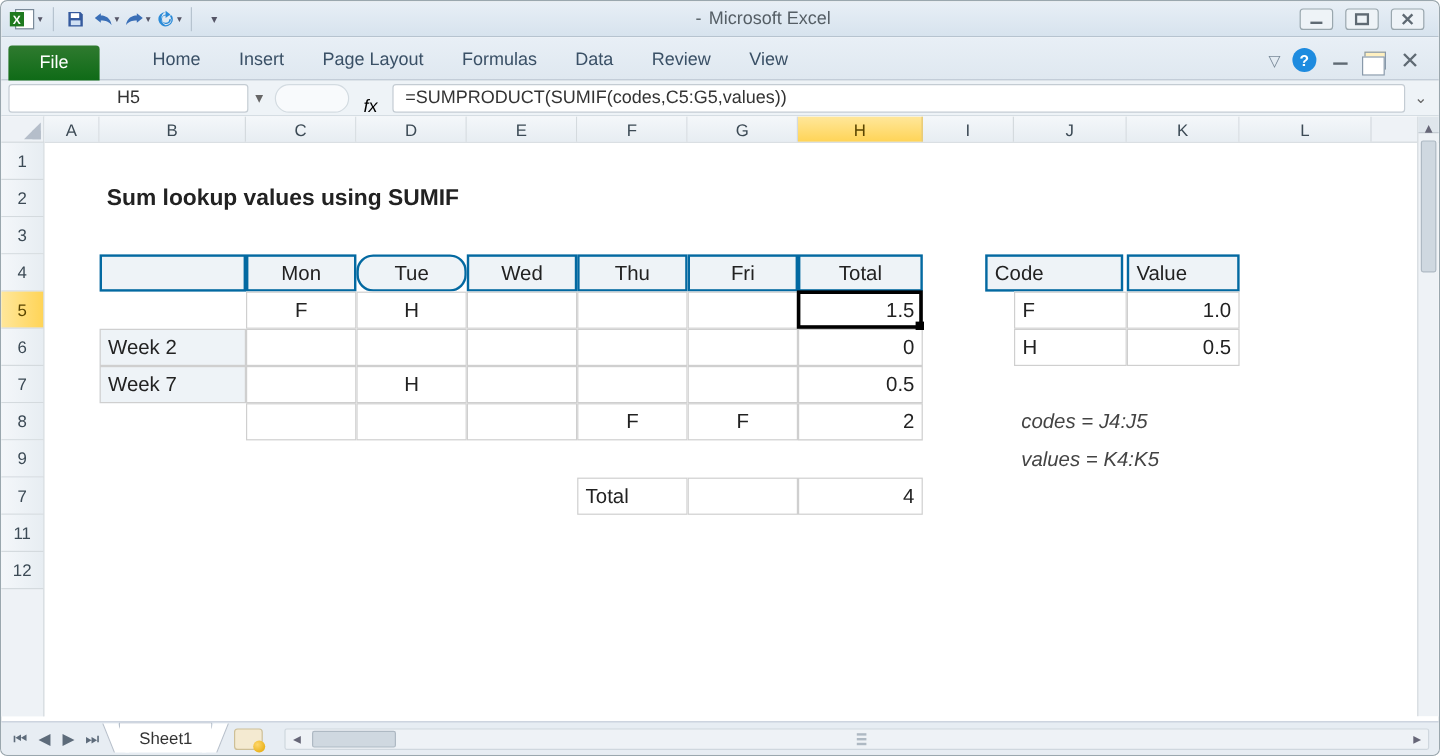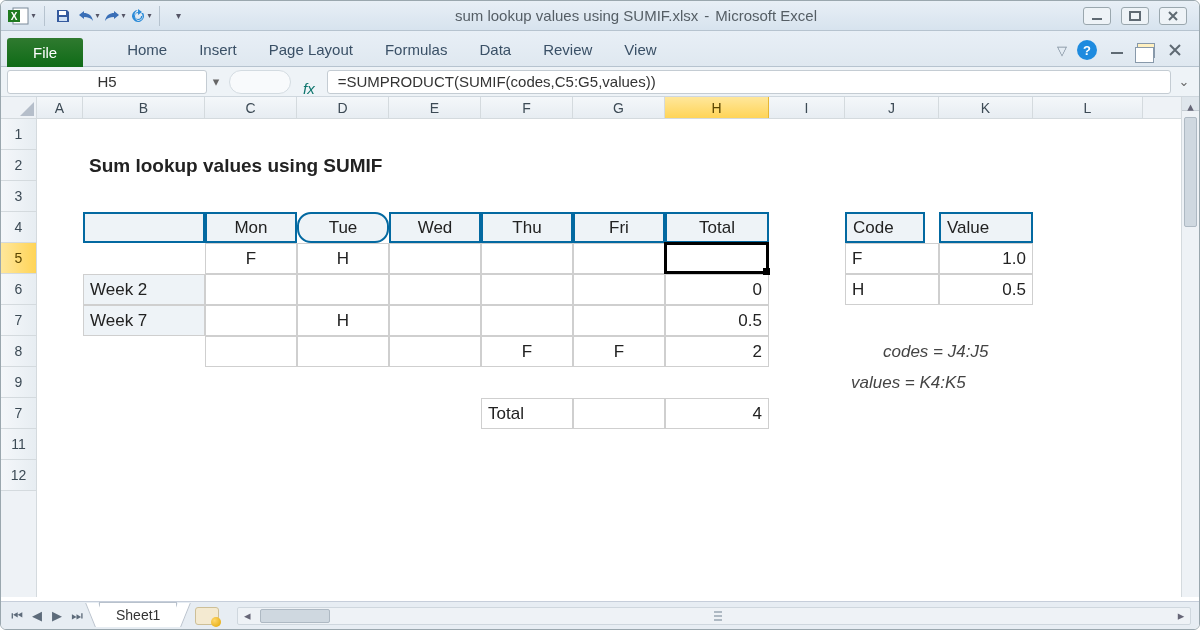--- a/index.html
+++ b/index.html
@@ -75,21 +75,21 @@
     padding: 3px 6px;
     gap:4px;
   }
   .namebox {
     width: 200px; height:24px; background:#fff; border:1px solid #c4ccd3; border-radius:3px;
     display:flex; align-items:center; padding:0 10px; font-size:15px; color:#333;
     justify-content:center;
   }
   .namebox-wrap { display:flex; align-items:center; }
   .namebox-drop{ width:18px; height:24px; display:flex; align-items:center; justify-content:center; color:#666;}
-  .fx-label{ font-style:italic; color:#0f766e; padding: 0 8px; font-size:15px;margin-top:14px;}
+  .fx-label{ font-style:italic; color:#000000; padding: 0 8px; font-size:15px;margin-top:14px;}
   .fx-input{ flex:1; height:24px; background:#fff; border:1px solid #c4ccd3; border-radius:3px; padding:0 10px; font-size:15px; color:#333; display:flex; align-items:center;}
   .fbar-expand { width:18px; color:#666; text-align:center;}
   .fx-btns { width:62px; height:24px; border:1px solid #d3dbe1; border-radius:12px; background:#f8fafc; }
 
   
   .grid-area{
     position:relative;
     background:#fff;
     height: 500px;
     display:flex;
@@ -205,21 +205,20 @@
           <path d="M8 2a6 6 0 105.2 3h-2A4 4 0 118 4V1l4 3-4 3V5a3 3 0 103 3h2a5 5 0 01-5 5A6 6 0 018 2z" fill="#2b8bd8"></path>
         </svg>
         <span class="drop-caret">▾</span>
     </div>
     <div class="sep"></div>
     <div class="qat-btn">
         <span class="drop-caret" style="font-size:10px">▾</span>
       </div>
   </div>
   <div class="win-title">
-    <span>sum lookup values using SUMIF.xlsx</span>
     <span>-</span>
     <span>Microsoft Excel</span>
   </div>
   <div class="win-controls">
     <div class="wc">
         <svg width="12" height="12">
           <rect x="1" y="8" width="10" height="2" fill="#5f6a73"></rect>
         </svg>
       </div>
     <div class="wc">
@@ -313,20 +312,21 @@
         <div class="cell tblhead" style="left: 352px; width: 92px; top: 93px; height: 31px;">Wed</div>
         <div class="cell tblhead" style="left: 444px; width: 92px; top: 93px; height: 31px;">Thu</div>
         <div class="cell tblhead" style="left: 536px; width: 92px; top: 93px; height: 31px;">Fri</div>
         <div class="cell tblhead" style="left: 628px; width: 104px; top: 93px; height: 31px;">Total</div>
         <div class="cell tblcell center" style="left: 168px; width: 92px; top: 124px; height: 31px;">F</div>
         <div class="cell tblcell center" style="left: 260px; width: 92px; top: 124px; height: 31px;">H</div>
         <div class="cell tblcell center" style="left: 352px; width: 92px; top: 124px; height: 31px;"></div>
         <div class="cell tblcell center" style="left: 444px; width: 92px; top: 124px; height: 31px;"></div>
         <div class="cell tblcell center" style="left: 536px; width: 92px; top: 124px; height: 31px;"></div>
         <div class="cell tblcell center" style="left: 628px; width: 104px; top: 124px; height: 31px;"></div>
+        <div class="cell tblcell right" style="left: 628px; width: 104px; top: 124px; height: 31px;">1.5</div>
         <div class="cell tblcell" style="left: 46px; width: 122px; top: 155px; height: 31px; background: rgb(238, 243, 247);">Week 2</div>
         <div class="cell tblcell center" style="left: 168px; width: 92px; top: 155px; height: 31px;"></div>
         <div class="cell tblcell center" style="left: 260px; width: 92px; top: 155px; height: 31px;"></div>
         <div class="cell tblcell center" style="left: 352px; width: 92px; top: 155px; height: 31px;"></div>
         <div class="cell tblcell center" style="left: 444px; width: 92px; top: 155px; height: 31px;"></div>
         <div class="cell tblcell center" style="left: 536px; width: 92px; top: 155px; height: 31px;"></div>
         <div class="cell tblcell center" style="left: 628px; width: 104px; top: 155px; height: 31px;"></div>
         <div class="cell tblcell right" style="left: 628px; width: 104px; top: 155px; height: 31px;">0</div>
         <div class="cell tblcell" style="left: 46px; width: 122px; top: 186px; height: 31px; background: rgb(238, 243, 247);">Week 7</div>
         <div class="cell tblcell center" style="left: 168px; width: 92px; top: 186px; height: 31px;"></div>
@@ -339,27 +339,27 @@
         <div class="cell tblcell center" style="left: 168px; width: 92px; top: 217px; height: 31px;"></div>
         <div class="cell tblcell center" style="left: 260px; width: 92px; top: 217px; height: 31px;"></div>
         <div class="cell tblcell center" style="left: 352px; width: 92px; top: 217px; height: 31px;"></div>
         <div class="cell tblcell center" style="left: 444px; width: 92px; top: 217px; height: 31px;">F</div>
         <div class="cell tblcell center" style="left: 536px; width: 92px; top: 217px; height: 31px;">F</div>
         <div class="cell tblcell center" style="left: 628px; width: 104px; top: 217px; height: 31px;"></div>
         <div class="cell tblcell right" style="left: 628px; width: 104px; top: 217px; height: 31px;">2</div>
         <div class="cell tblcell" style="left: 444px; width: 92px; top: 279px; height: 31px; justify-content: flex-start; border-right: 1px solid rgb(207, 207, 207);">Total</div>
         <div class="cell tblcell" style="left: 536px; width: 92px; top: 279px; height: 31px;"></div>
         <div class="cell tblcell right" style="left: 628px; width: 104px; top: 279px; height: 31px;">4</div>
-        <div class="cell tblhead left" style="left: 808px; width: 80px; top: 93px; height: 31px;">Code</div>
+        <div class="cell tblhead left" style="left: 784px; width: 115px; top: 93px; height: 31px;">Code</div>
         <div class="cell tblhead left" style="left: 902px; width: 94px; top: 93px; height: 31px;">Value</div>
         <div class="cell tblcell" style="left: 808px; width: 94px; top: 124px; height: 31px;">F</div>
         <div class="cell tblcell right" style="left: 902px; width: 94px; top: 124px; height: 31px;">1.0</div>
         <div class="cell tblcell" style="left: 808px; width: 94px; top: 155px; height: 31px;">H</div>
         <div class="cell tblcell right" style="left: 902px; width: 94px; top: 155px; height: 31px;">0.5</div>
-        <div class="cell italic" style="left: 840px; width: 298px; top: 217px; height: 31px;">codes = J4:J5</div>
+        <div class="cell italic" style="left: 808px; width: 298px; top: 217px; height: 31px;">codes = J4:J5</div>
         <div class="cell italic" style="left: 808px; width: 298px; top: 248px; height: 31px;">values = K4:K5</div>
         <div class="sel-cell" style="left: 627px; top: 123px; width: 105px; height: 32px;">
           <div class="sel-handle"></div>
         </div>
       </div>
     <div class="vscroll">
       <div class="split"></div>
       <div class="arr up">▴</div>
       <div class="thumb"></div>
     </div>

